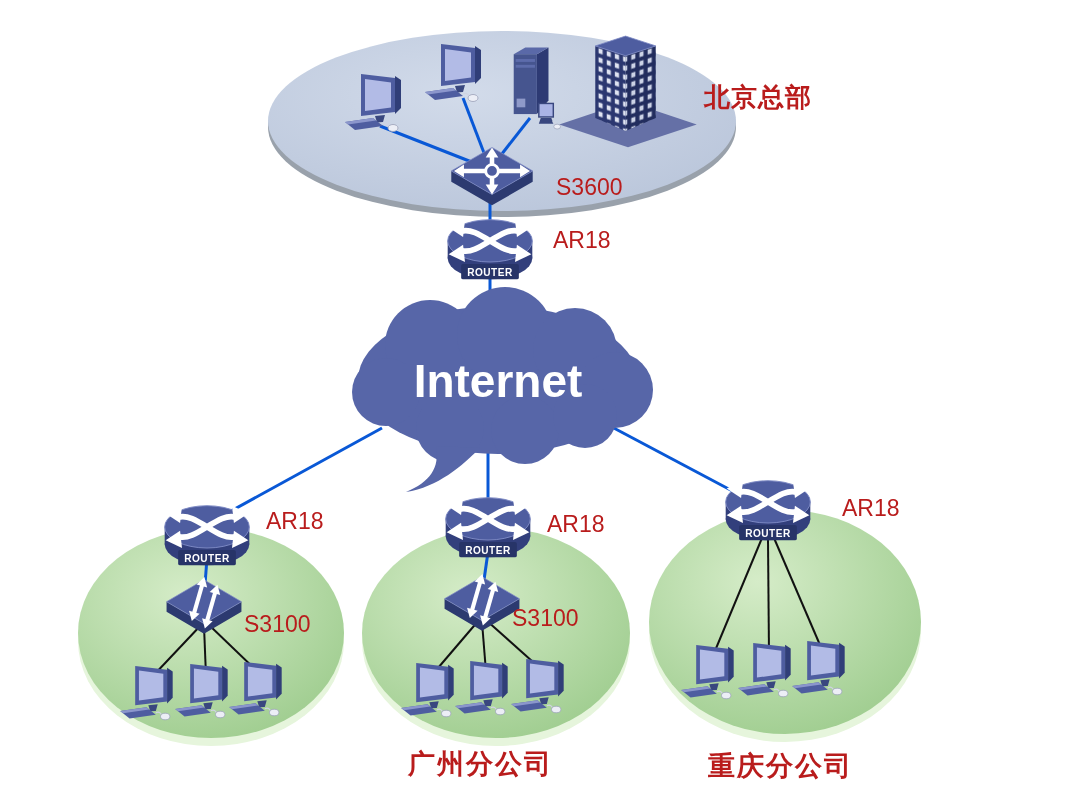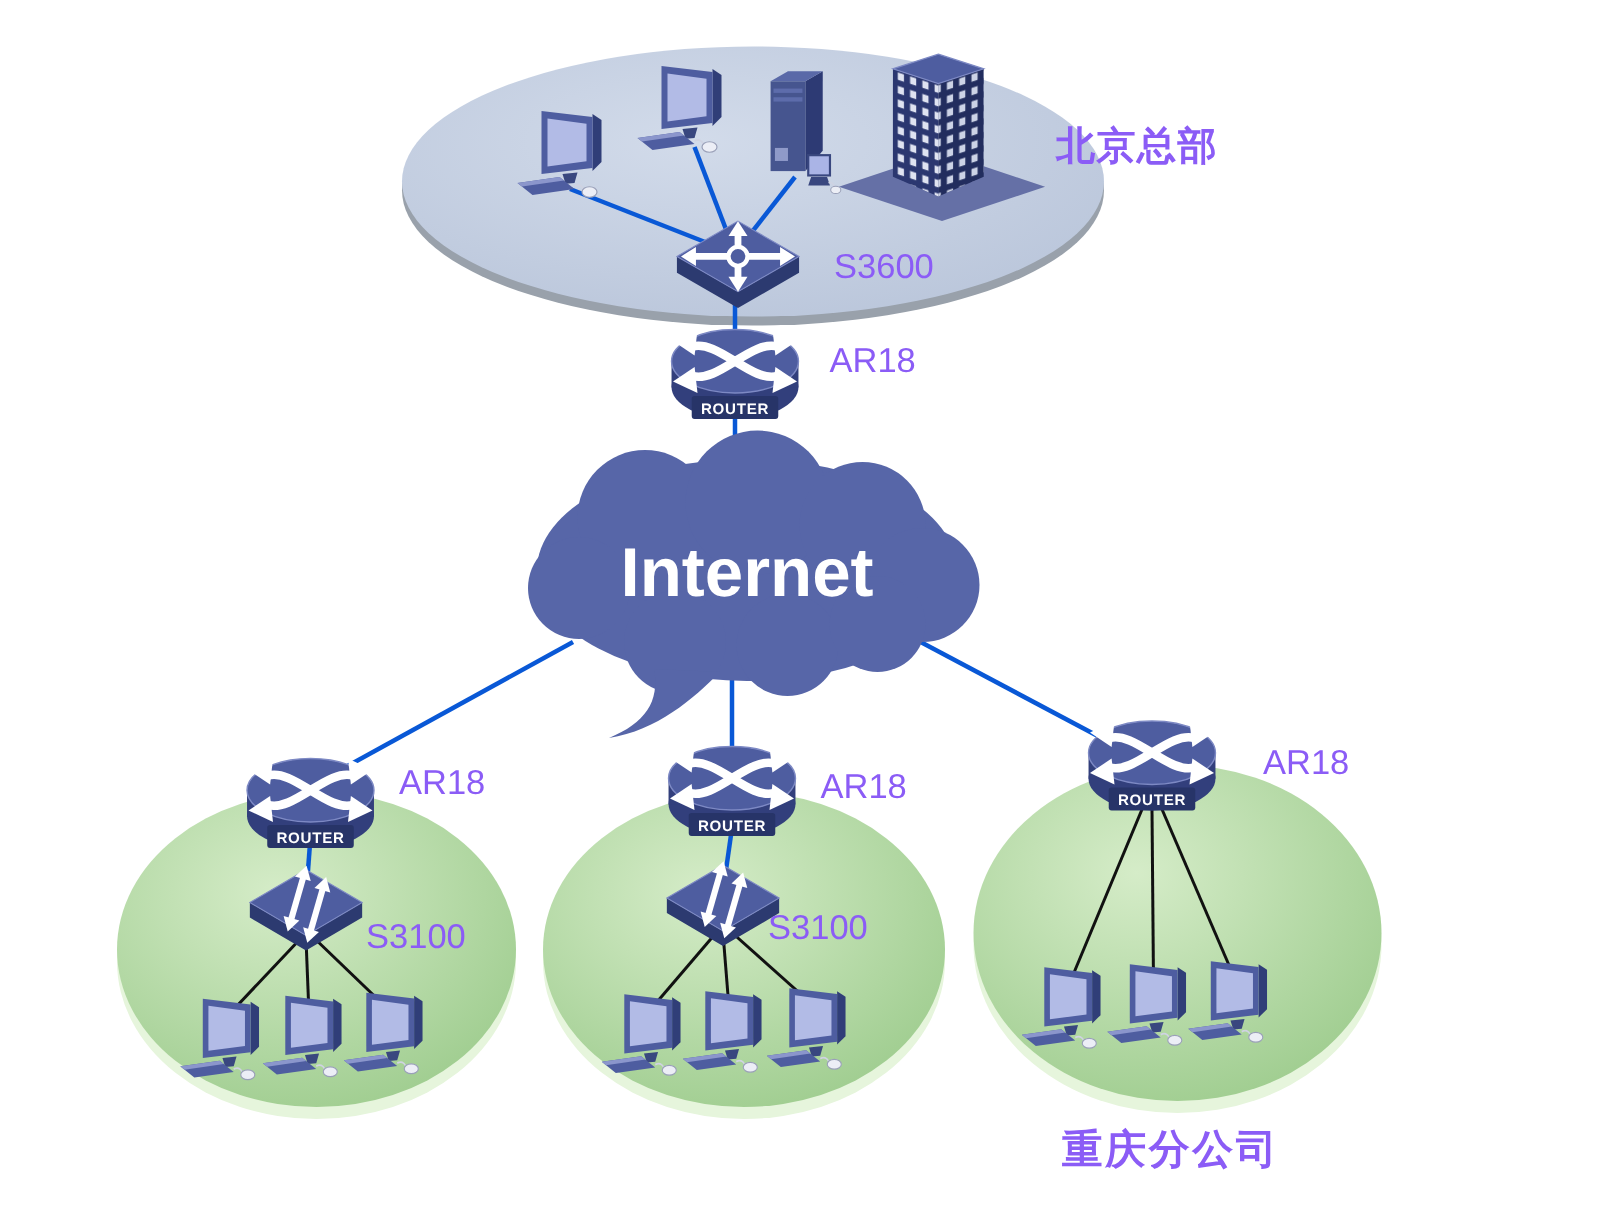--- a/index.html
+++ b/index.html
@@ -1,21 +1,21 @@
 <!DOCTYPE html>
 <html><head>
 <meta charset="utf-8">
 <style>
   html,body{margin:0;padding:0;background:#ffffff;}
   #stage{
     position:relative;width:1080px;height:810px;background:#ffffff;overflow:hidden;
     font-family:"Liberation Sans",sans-serif;
   }
   #netsvg{position:absolute;left:0;top:0;}
-  .lbl{position:absolute;color:#8b5cf6;white-space:nowrap;line-height:1.1;}
+  .lbl{position:absolute;color:#b91c1c;white-space:nowrap;line-height:1.1;}
   .dev{font-size:23px;font-weight:400;}
   .site{font-size:27px;font-weight:700;letter-spacing:2px;}
   .hqname{font-size:26px;font-weight:700;letter-spacing:1px;}
 </style>
 </head>
 <body>
 
 <div id="stage">
 
 <svg id="netsvg" width="1080" height="810" viewBox="0 0 1080 810">
@@ -184,25 +184,26 @@
   <use href="#pc-icon" x="453" y="659" width="70" height="60"></use>
   <use href="#pc-icon" x="509" y="657" width="70" height="60"></use>
 
   <use href="#router-icon" x="718" y="473" width="100" height="75"></use>
   <use href="#pc-icon" x="679" y="643" width="70" height="60"></use>
   <use href="#pc-icon" x="736" y="641" width="70" height="60"></use>
   <use href="#pc-icon" x="790" y="639" width="70" height="60"></use>
 </svg>
 
 <div class="lbl hqname" style="left:704px;top:83px;">北京总部</div>
-<div class="lbl dev" style="left:556px;top:165px;">S3600</div>
+<div class="lbl dev" style="left:556px;top:175px;">S3600</div>
 <div class="lbl dev" style="left:553px;top:228px;">AR18</div>
 
 <div class="lbl dev" style="left:266px;top:509px;">AR18</div>
 <div class="lbl dev" style="left:244px;top:612px;">S3100</div>
 
 <div class="lbl dev" style="left:547px;top:512px;">AR18</div>
 <div class="lbl dev" style="left:512px;top:606px;">S3100</div>
+<div class="lbl site" style="left:408px;top:750px;">广州分公司</div>
 
 <div class="lbl dev" style="left:842px;top:496px;">AR18</div>
 <div class="lbl site" style="left:708px;top:752px;">重庆分公司</div>
 
 </div>
 
 </body></html>

